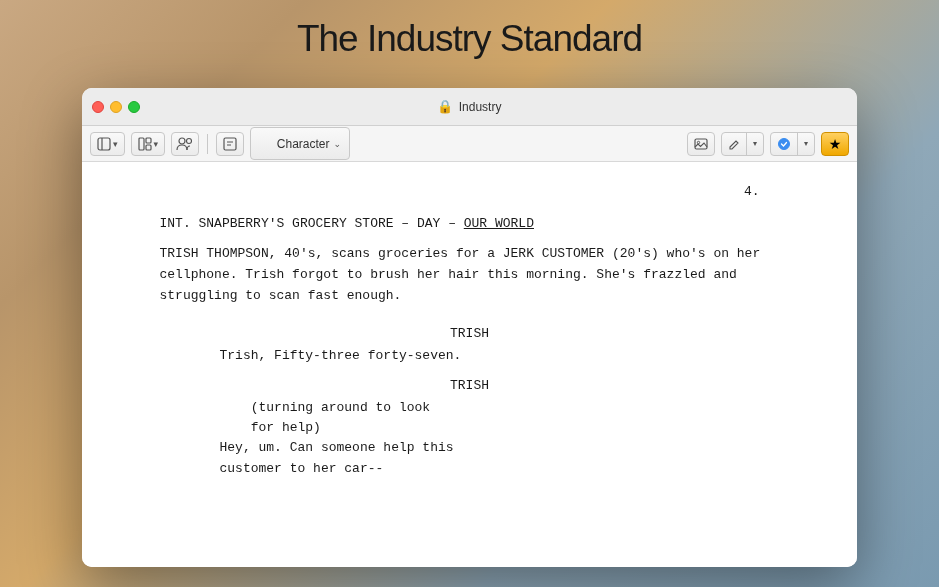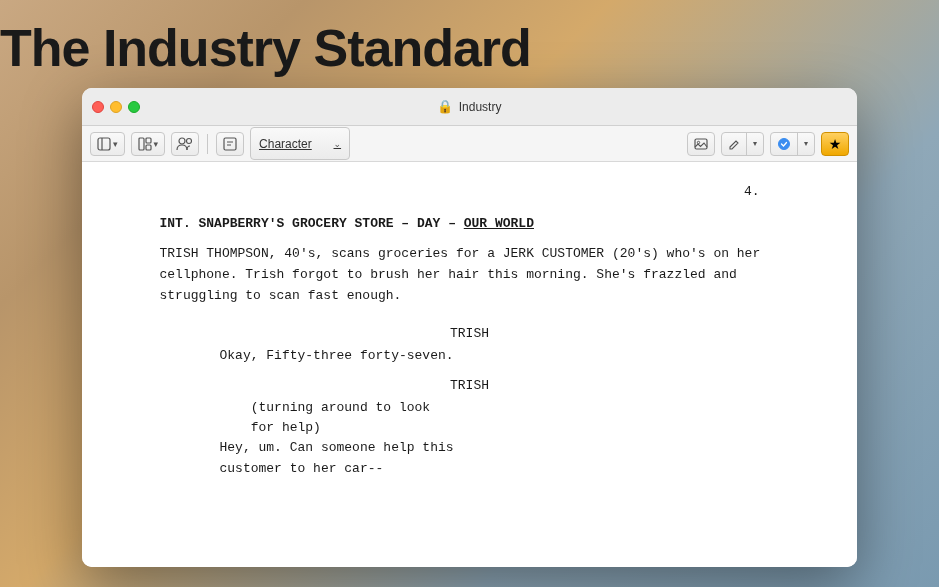--- a/index.html
+++ b/index.html
@@ -16,22 +16,23 @@
       position: absolute;
       inset: 0;
       background: linear-gradient(135deg, #c9a882 0%, #b8956a 20%, #d4a96a 40%, #8fa8b8 70%, #7a9ab0 100%);
       z-index: 0;
     }
 
     .page-title {
       position: absolute;
       top: 18px;
       left: 0; right: 0;
-      font-size: 52px;
-      font-weight: 700;
+      text-align: center;
+      font-size: 37px;
+      font-weight: 400;
       color: #1a1a1a;
       letter-spacing: -1px;
       z-index: 1;
     }
 
     .window {
       position: absolute;
       top: 88px;
       left: 82px;
       right: 82px;
@@ -133,22 +134,21 @@
       gap: 4px;
       padding: 2px 8px;
       border: 1px solid #c8c8c8;
       border-radius: 4px;
       background: linear-gradient(to bottom, #f9f9f9, #ebebeb);
       font-size: 12px;
       color: #333;
       cursor: pointer;
       height: 33px;
       min-width: 100px;
-      justify-content: space-between;
-      text-decoration: underline;
+      justify-content: flex-end;
     }
 
     .spacer { flex: 1; }
 
     .toolbar-icon-btn {
       width: 28px;
       height: 24px;
       display: flex;
       align-items: center;
       justify-content: center;
@@ -220,21 +220,21 @@
       text-align: right;
       margin-bottom: 8px;
       padding-right: 20px;
       font-family: 'Courier New', Courier, monospace;
       font-size: 13px;
     }
 
     .scene-heading {
       text-transform: uppercase;
       margin: 12px 0 10px 0;
-      font-weight: bold;
+      font-weight: normal;
     }
 
     .scene-heading .underline {
       text-decoration: underline;
     }
 
     .action {
       margin-bottom: 17px;
       line-height: 1.6;
     }
@@ -361,21 +361,21 @@
 
       <div class="scene-heading">
         <span>INT. SNAPBERRY'S GROCERY STORE – DAY –</span>
         <span class="underline">OUR WORLD</span>
       </div>
 
       <div class="action">TRISH THOMPSON, 40's, scans groceries for a JERK CUSTOMER (20's) who's on her cellphone. Trish forgot to brush her hair this morning. She's frazzled and struggling to scan fast enough.</div>
 
       <div class="character-name">TRISH</div>
       <div class="dialogue">
-        Okay, Fifty-three forty-seven.
+        Trish, Fifty-three forty-seven.
       </div>
 
 
       <div class="character-name">TRISH</div>
       <div class="dialogue">
         &nbsp;&nbsp;&nbsp;&nbsp;(turning around to look<br>
         &nbsp;&nbsp;&nbsp;&nbsp;for help)<br>
         Hey, um. Can someone help this<br>
         customer to her car--
       </div>

